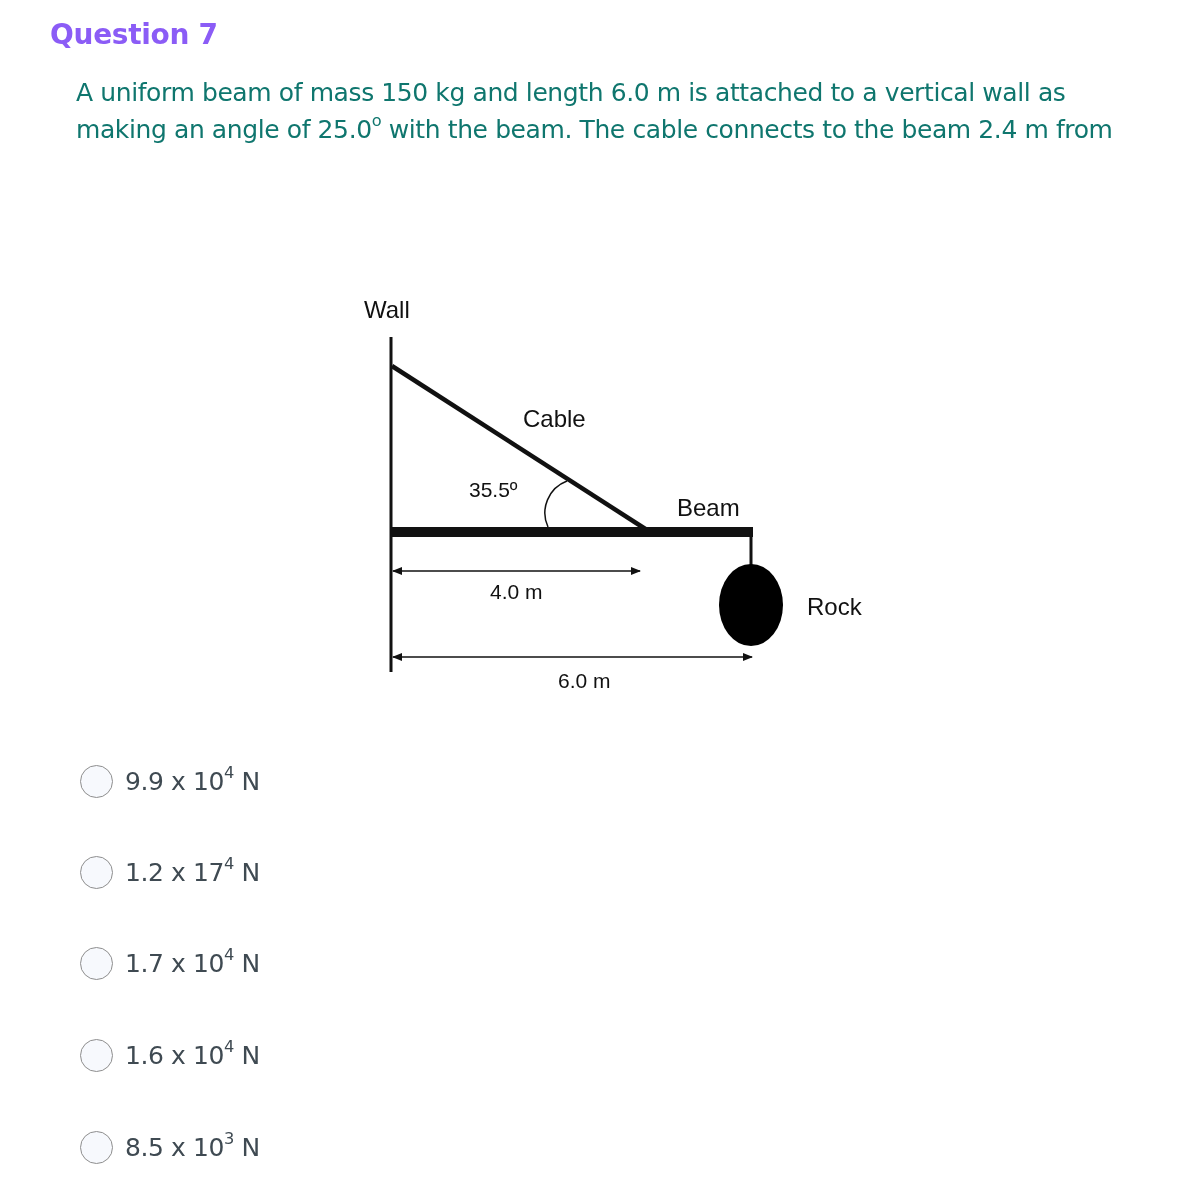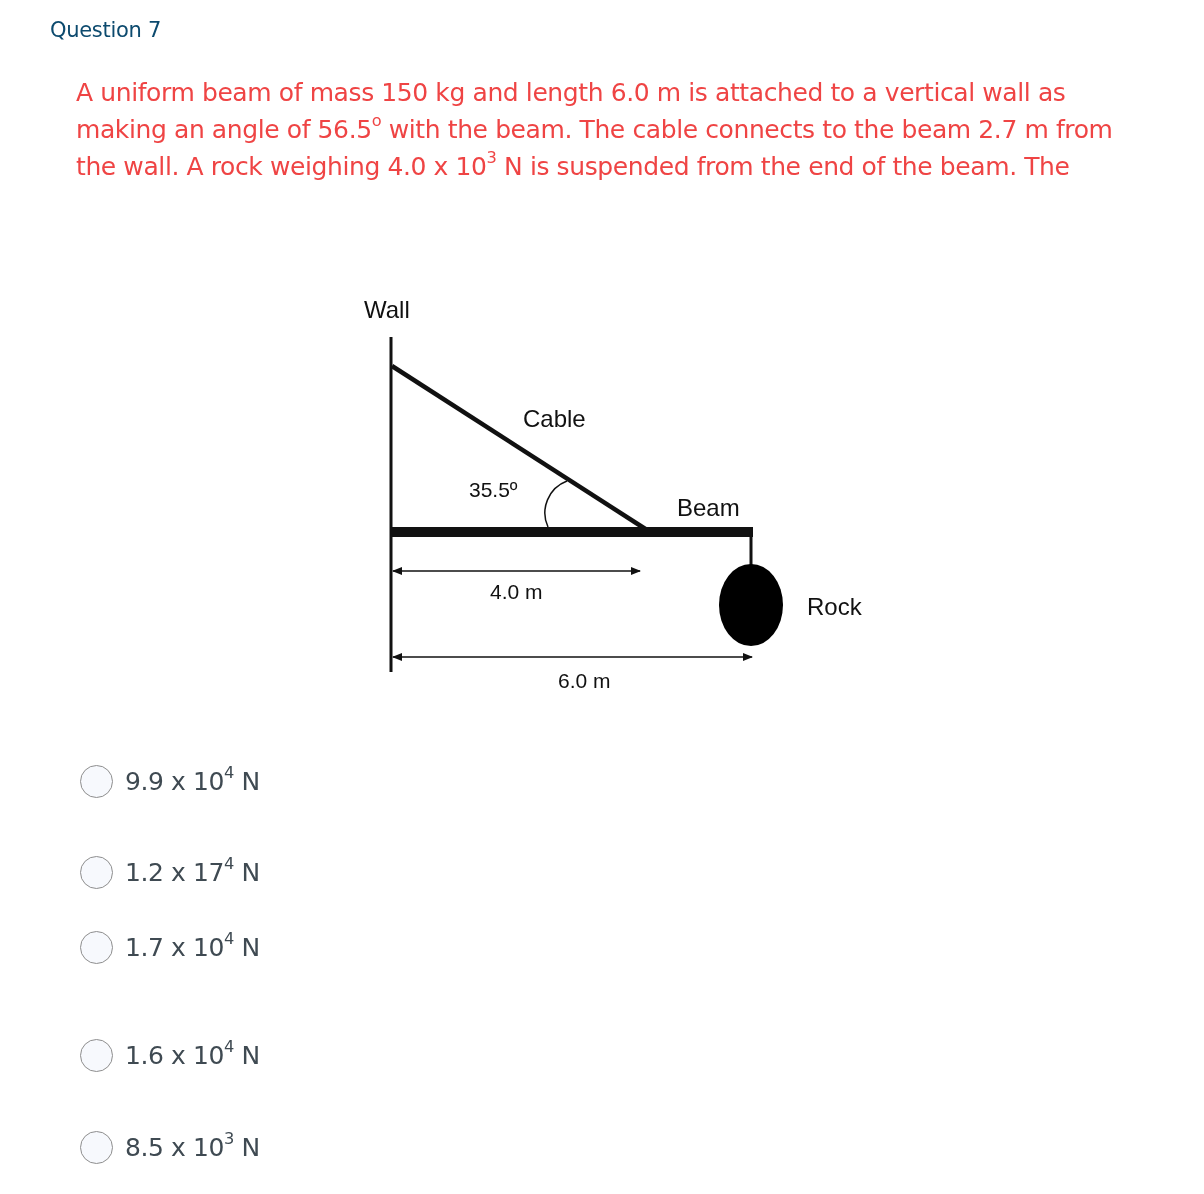--- a/index.html
+++ b/index.html
@@ -2,25 +2,25 @@
 <html><head>
 <meta charset="utf-8">
 <style>
   html, body { margin: 0; padding: 0; background: #ffffff; }
   body {
     width: 1204px; height: 1194px; position: relative; overflow: hidden;
     font-family: "DejaVu Sans", sans-serif; color: #2d3b45;
   }
   .title {
     position: absolute; left: 50px; top: 18px;
-    font-size: 21px; font-weight: normal; color: #0c4a6e; letter-spacing: -0.3px;
+    font-size: 28px; font-weight: bold; color: #8b5cf6; letter-spacing: -0.3px;
   }
   .question-text {
     position: absolute; left: 76px; top: 74px; width: 1100px;
-    font-size: 25px; line-height: 37px; color: #ef4444; letter-spacing: -0.4px;
+    font-size: 25px; line-height: 37px; color: #0f766e; letter-spacing: -0.4px;
   }
   .question-text .line { display: block; white-space: nowrap; }
   sup { font-size: 65%; line-height: 0; position: relative; top: -0.15em; vertical-align: super; }
   .diagram { position: absolute; left: 0; top: 0; width: 1204px; height: 760px; pointer-events: none; }
   .diagram text { font-family: "Liberation Sans", sans-serif; fill: #111; }
   .answers { position: absolute; left: 80px; top: 765px; }
   .answer {
     position: absolute; left: 0; display: flex; align-items: center; cursor: pointer; white-space: nowrap;
   }
   .radio {
@@ -29,22 +29,21 @@
   }
   .answer-label { font-size: 25px; color: #3f4a52; letter-spacing: -0.4px; }
 </style>
 </head>
 <body>
 
 <div class="title">Question 7</div>
 
 <div class="question-text">
   <span class="line"><span>A uniform beam of mass 150 kg and length 6.0 m is attached to a vertical wall as</span></span>
-  <span class="line"><span>making an angle of 56.5</span><sup>o</sup><span> with the beam. The cable connects to the beam 2.7 m from</span></span>
-  <span class="line"><span>the wall. A rock weighing 4.0 x 10</span><sup>3</sup><span> N is suspended from the end of the beam. The</span></span>
+  <span class="line"><span>making an angle of 25.0</span><sup>o</sup><span> with the beam. The cable connects to the beam 2.4 m from</span></span>
 </div>
 
 <svg class="diagram" viewBox="0 0 1204 760" xmlns="http://www.w3.org/2000/svg">
   <defs>
     <marker id="arr" markerWidth="10" markerHeight="8" refX="9" refY="4" orient="auto" markerUnits="userSpaceOnUse">
       <path d="M0,0 L10,4 L0,8 z" fill="#111"></path>
     </marker>
     <marker id="arrs" markerWidth="10" markerHeight="8" refX="1" refY="4" orient="auto" markerUnits="userSpaceOnUse">
       <path d="M10,0 L0,4 L10,8 z" fill="#111"></path>
     </marker>
@@ -68,21 +67,21 @@
 
 <div class="answers">
   <label class="answer" style="top:0px">
     <span class="radio"></span>
     <span class="answer-label"><span>9.9 x 10</span><sup>4</sup><span> N</span></span>
   </label>
   <label class="answer" style="top:91px">
     <span class="radio"></span>
     <span class="answer-label"><span>1.2 x 17</span><sup>4</sup><span> N</span></span>
   </label>
-  <label class="answer" style="top:166px">
+  <label class="answer" style="top:182px">
     <span class="radio"></span>
     <span class="answer-label"><span>1.7 x 10</span><sup>4</sup><span> N</span></span>
   </label>
   <label class="answer" style="top:274px">
     <span class="radio"></span>
     <span class="answer-label"><span>1.6 x 10</span><sup>4</sup><span> N</span></span>
   </label>
   <label class="answer" style="top:366px">
     <span class="radio"></span>
     <span class="answer-label"><span>8.5 x 10</span><sup>3</sup><span> N</span></span>

